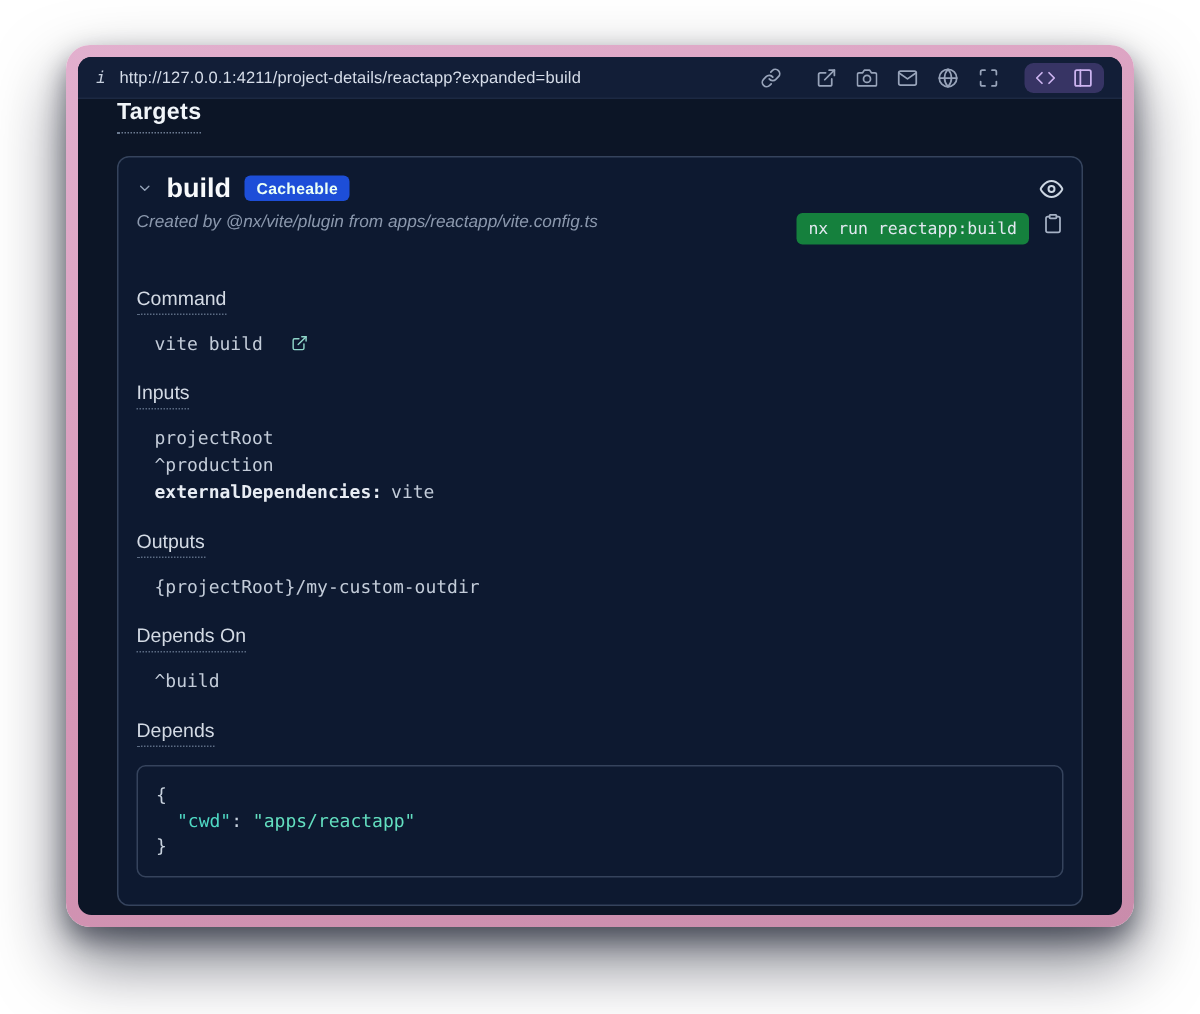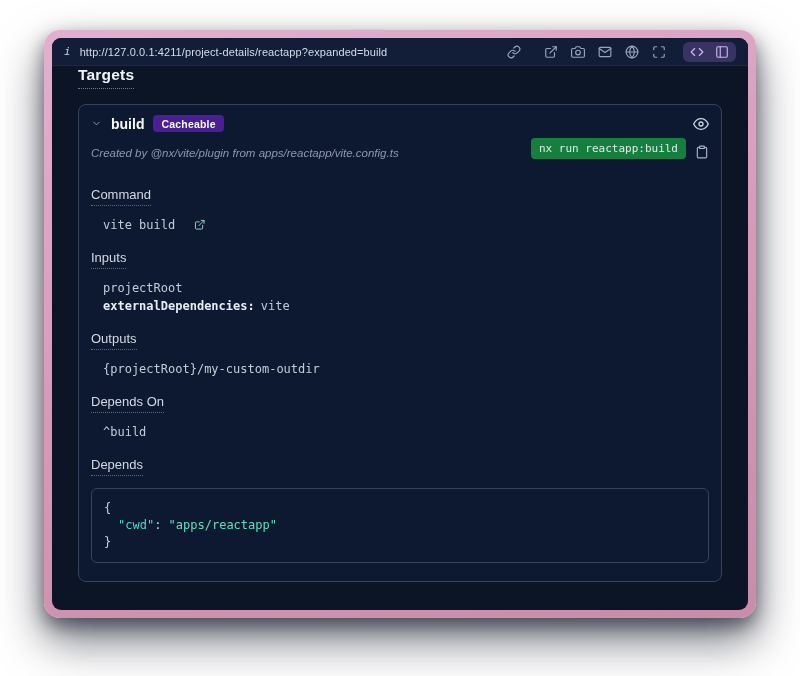--- a/index.html
+++ b/index.html
@@ -38,29 +38,29 @@
   .viewport { flex: 1 1 auto; min-height: 0; overflow: hidden; padding: 0 26px; position: relative; }
   .targets {
     display: inline-block; margin-top: -5px; color: #f1f5f9; font-size: 15.5px; font-weight: 700;
     border-bottom: 1px dotted #6b7a90; padding-bottom: 4px; letter-spacing: .2px;
   }
 
   .card { margin-top: 15px; border: 1px solid #35435c; border-radius: 8px; background: #0d1930; }
   .card-head { display: flex; align-items: center; gap: 9px; padding: 10px 12px 3px; cursor: pointer; }
   .chev { color: #94a3b8; display: inline-flex; }
   .chev svg { width: 11px; height: 11px; }
-  .tname { color: #f8fafc; font-weight: 700; font-size: 14px; }
+  .tname { color: #f8fafc; font-weight: 700; font-size: 18px; }
   .badge {
-    background: #4c1d95; color: #eafff6; font-size: 10.5px; font-weight: 600;
+    background: #1d4ed8; color: #eafff6; font-size: 10.5px; font-weight: 600;
     padding: 2.5px 8px; border-radius: 4px; letter-spacing: .2px;
   }
   .iconbtn { margin-left: auto; background: none; border: none; color: #cbd5e1; display: inline-flex; cursor: pointer; padding: 0; }
   .iconbtn svg { width: 16px; height: 16px; }
 
-  .card-sub { display: flex; align-items: flex-end; gap: 9px; padding: 3px 12px 12px; }
+  .card-sub { display: flex; align-items: flex-start; gap: 9px; padding: 3px 12px 12px; }
   .createdby { color: #8b98ad; font-style: italic; font-size: 11.5px; }
   .chip {
     margin-left: auto; background: #15803d; color: #e2e8f0; border-radius: 4px;
     font-family: "DejaVu Sans Mono", monospace; font-size: 11px; padding: 4px 8px; white-space: nowrap; cursor: pointer;
   }
   .copybtn { background: none; border: none; color: #a6b2c5; display: inline-flex; cursor: pointer; padding: 0; }
   .copybtn svg { width: 14px; height: 14px; }
 
   .card-body { padding: 0 12px 18px; }
   .sec {
@@ -192,20 +192,21 @@
                     <path d="M18 13v6a2 2 0 0 1-2 2H5a2 2 0 0 1-2-2V8a2 2 0 0 1 2-2h6"></path>
                     <polyline points="15 3 21 3 21 9"></polyline>
                     <line x1="10" y1="14" x2="21" y2="3"></line>
                   </svg>
               </span>
             </div>
 
             <h4 class="sec">Inputs</h4>
             <div class="mono">
               <div>projectRoot</div>
+              <div>^production</div>
               <div><span class="extkey">externalDependencies:</span><span class="extval">vite</span></div>
             </div>
 
             <h4 class="sec">Outputs</h4>
             <div class="mono">
               <div>{projectRoot}/my-custom-outdir</div>
             </div>
 
             <h4 class="sec">Depends On</h4>
             <div class="mono">

